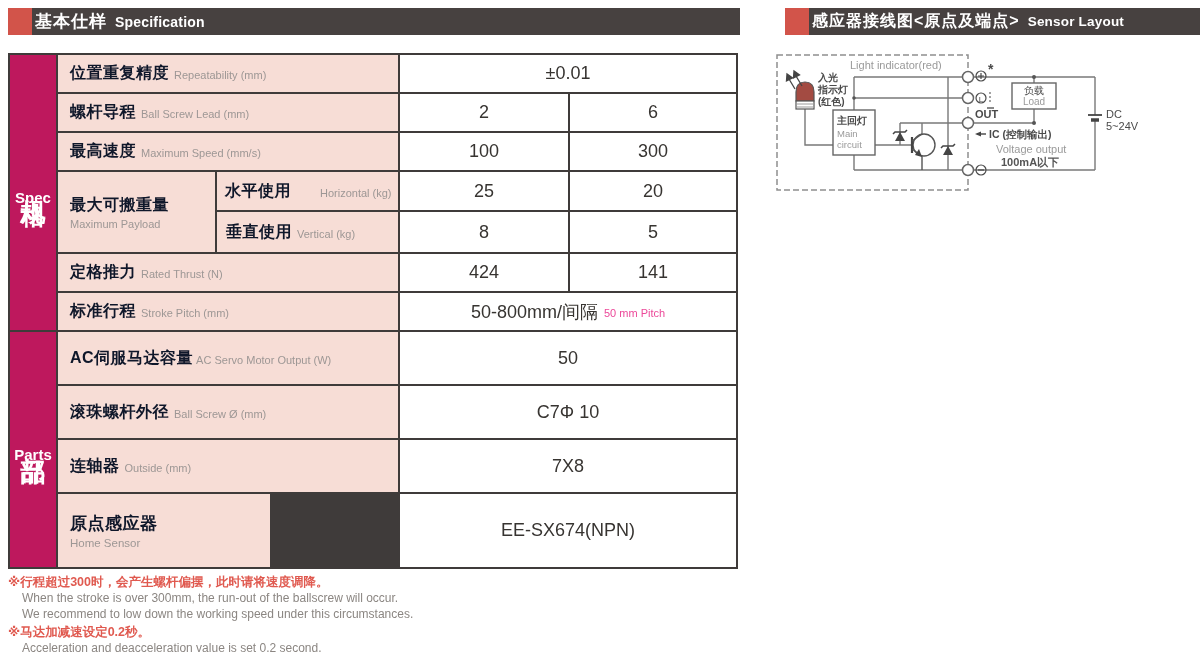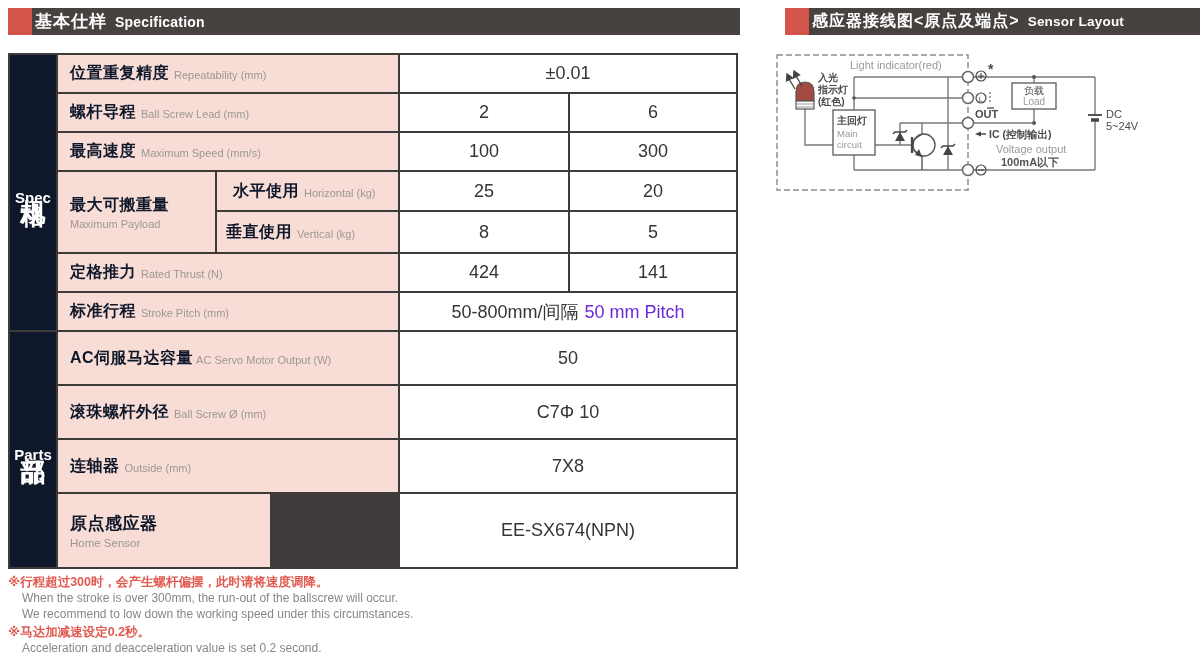--- a/index.html
+++ b/index.html
@@ -19,30 +19,30 @@
 
   
   .spec-table{
     position:absolute;left:8px;top:53px;
     display:grid;
     grid-template-columns:46px 157px 53px 126px 168px 166px;
     grid-template-rows:37px 37px 37px 38px 40px 37px 37px 52px 52px 52px 73px;
     gap:2px;padding:2px;background:#3f3b3a;
   }
   .cell{display:flex;}
-  .strip{background:#0f172a;color:#fff;flex-direction:column;align-items:center;justify-content:center;}
+  .strip{background:#be185d;color:#fff;flex-direction:column;align-items:center;justify-content:center;}
   .strip-zh{writing-mode:vertical-rl;text-orientation:upright;font-size:25px;font-weight:700;line-height:1;letter-spacing:3px;}
   .strip-en{font-size:15px;font-weight:600;margin-top:3px;}
   .lbl{background:#f7ddd6;align-items:center;padding-left:12px;}
   .lbl-zh{font-size:16px;font-weight:700;color:#0f172a;letter-spacing:.5px;white-space:nowrap;}
   .lbl-en{font-size:11px;color:#9d9795;margin-left:5px;margin-top:3px;white-space:nowrap;}
   .lbl.block{flex-direction:column;align-items:flex-start;justify-content:center;}
   .lbl.block .lbl-en{margin-left:0;margin-top:2px;}
   .val{background:#fff;align-items:center;justify-content:center;font-size:18px;color:#373431;}
-  .val .sub{font-size:18px;color:#6d28d9;margin-left:6px;margin-top:2px;}
+  .val .sub{font-size:11px;color:#ec4899;margin-left:6px;margin-top:2px;}
 
   
   #strip-spec{grid-column:1;grid-row:1/8;}
   #strip-parts{grid-column:1;grid-row:8/12;}
   .lblspan{grid-column:2/5;}
   .sublbl{grid-column:3/5;}
   .valspan{grid-column:5/7;}
   .vc1{grid-column:5;} .vc2{grid-column:6;}
   .r1{grid-row:1;} .r2{grid-row:2;} .r3{grid-row:3;} .r4{grid-row:4;} .r5{grid-row:5;}
   .r6{grid-row:6;} .r7{grid-row:7;} .r8{grid-row:8;} .r9{grid-row:9;} .r10{grid-row:10;} .r11{grid-row:11;}
@@ -106,21 +106,21 @@
     <span class="lbl-zh">最高速度</span>
     <span class="lbl-en">Maximum Speed (mm/s)</span>
   </div>
   <div class="cell val vc1 r3">100</div>
   <div class="cell val vc2 r3">300</div>
 
   <div class="cell lbl block" id="payload-lbl">
     <span class="lbl-zh">最大可搬重量</span>
     <span class="lbl-en">Maximum Payload</span>
   </div>
-  <div class="cell lbl sublbl r4" style="padding-left:16px;">
+  <div class="cell lbl sublbl r4" style="padding-left:8px;gap:24px;">
     <span class="lbl-zh">水平使用</span>
     <span class="lbl-en">Horizontal (kg)</span>
   </div>
   <div class="cell val vc1 r4">25</div>
   <div class="cell val vc2 r4">20</div>
   <div class="cell lbl sublbl r5" style="padding-left:9px;">
     <span class="lbl-zh">垂直使用</span>
     <span class="lbl-en">Vertical (kg)</span>
   </div>
   <div class="cell val vc1 r5">8</div>

